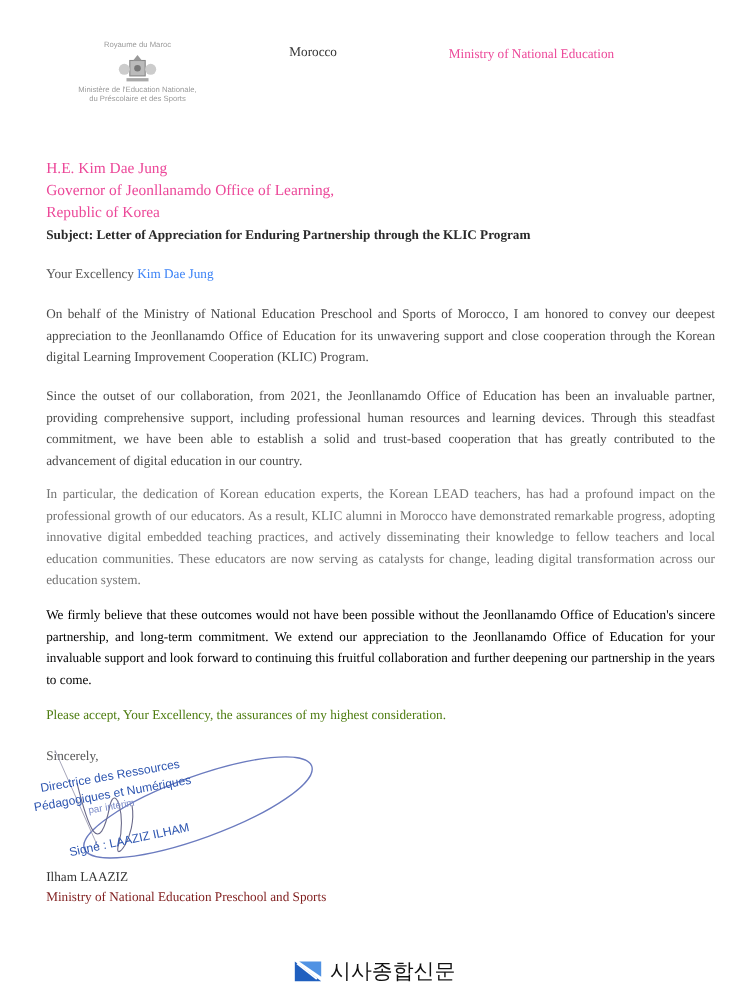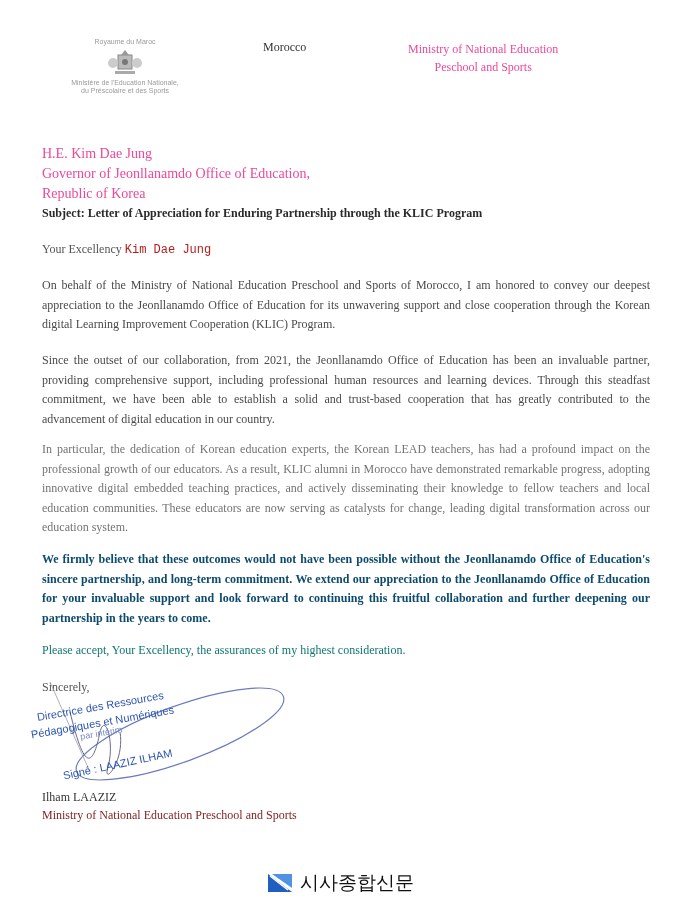--- a/index.html
+++ b/index.html
@@ -9,27 +9,27 @@
   }
   .abs { position: absolute; }
   .emblem-block { left: 40px; top: 38px; width: 170px; text-align: center; color: #9a9a9a; }
   .emblem-block .small { font-size: 7px; line-height: 8px; font-family: "Liberation Sans", sans-serif; }
   .emblem { width: 36px; height: 28px; margin: 3px auto 2px auto; position: relative; }
   .country { left: 263px; top: 40px; font-size: 12px; color: #333; }
   .ministry { left: 408px; top: 40px; font-size: 12px; color: #ec4899; text-align: center; line-height: 18px; }
   .addressee { left: 42px; top: 144px; font-size: 14px; line-height: 20px; color: #ec4899; }
   .subject { left: 42px; top: 206px; font-size: 12px; font-weight: bold; color: #2a2a2a; }
   .salutation { left: 42px; top: 242px; font-size: 12px; color: #555; }
-  .salutation b { font-weight: normal; color: #b91c1c; font-family: Liberation Mono, monospace; }
+  .salutation b { font-weight: normal; color: #3b82f6; }
   .para { left: 42px; width: 608px; font-size: 12px; line-height: 19.5px; text-align: justify; color: #4a4a4a; }
   .p1 { top: 276px; }
   .p2 { top: 351px; }
   .p3 { top: 440px; color: #737373; }
-  .p4 { top: 550px; color: #0c4a6e; font-weight: bold; }
-  .closing { left: 42px; top: 643px; font-size: 12px; color: #0f766e; }
+  .p4 { top: 550px; color: #000000; }
+  .closing { left: 42px; top: 643px; font-size: 12px; color: #4d7c0f; }
   .sincerely { left: 42px; top: 680px; font-size: 12px; color: #555; }
   .signer { left: 42px; top: 788px; font-size: 12px; line-height: 18px; color: #333; }
   .signer .org { color: #7f1d1d; }
   .stamp { left: 30px; top: 672px; width: 260px; height: 120px; }
   .stamp-text { font-family: "Liberation Sans", sans-serif; color: #2d55b0; font-size: 11px; position: absolute; white-space: nowrap; }
   .logo { left: 266px; top: 870px; display: flex; align-items: center; gap: 6px; }
   .logo-text { font-family: "DejaVu Sans", sans-serif; font-weight: normal; font-size: 19px; color: #111; letter-spacing: 0px; }
 </style>
 </head>
 <body>
@@ -47,26 +47,25 @@
     </svg>
   </div>
   <div class="small">Ministère de l'Education Nationale,</div>
   <div class="small">du Préscolaire et des Sports</div>
 </div>
 
 <div class="abs country">Morocco</div>
 
 <div class="abs ministry">
   <div>Ministry of National Education</div>
-  <div>Peschool and Sports</div>
 </div>
 
 <div class="abs addressee">
   <div>H.E. Kim Dae Jung</div>
-  <div>Governor of Jeonllanamdo Office of Education,</div>
+  <div>Governor of Jeonllanamdo Office of Learning,</div>
   <div>Republic of Korea</div>
 </div>
 
 <div class="abs subject">Subject: Letter of Appreciation for Enduring Partnership through the KLIC Program</div>
 
 <div class="abs salutation">
   <span>Your Excellency </span><b>Kim Dae Jung</b>
 </div>
 
 <div class="abs para p1">On behalf of the Ministry of National Education Preschool and Sports of Morocco, I am honored to convey our deepest appreciation to the Jeonllanamdo Office of Education for its unwavering support and close cooperation through the Korean digital Learning Improvement Cooperation (KLIC) Program.</div>

